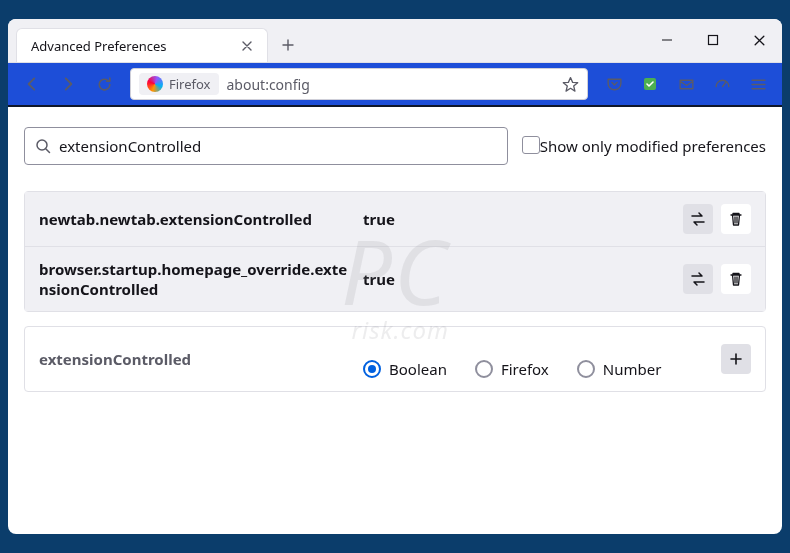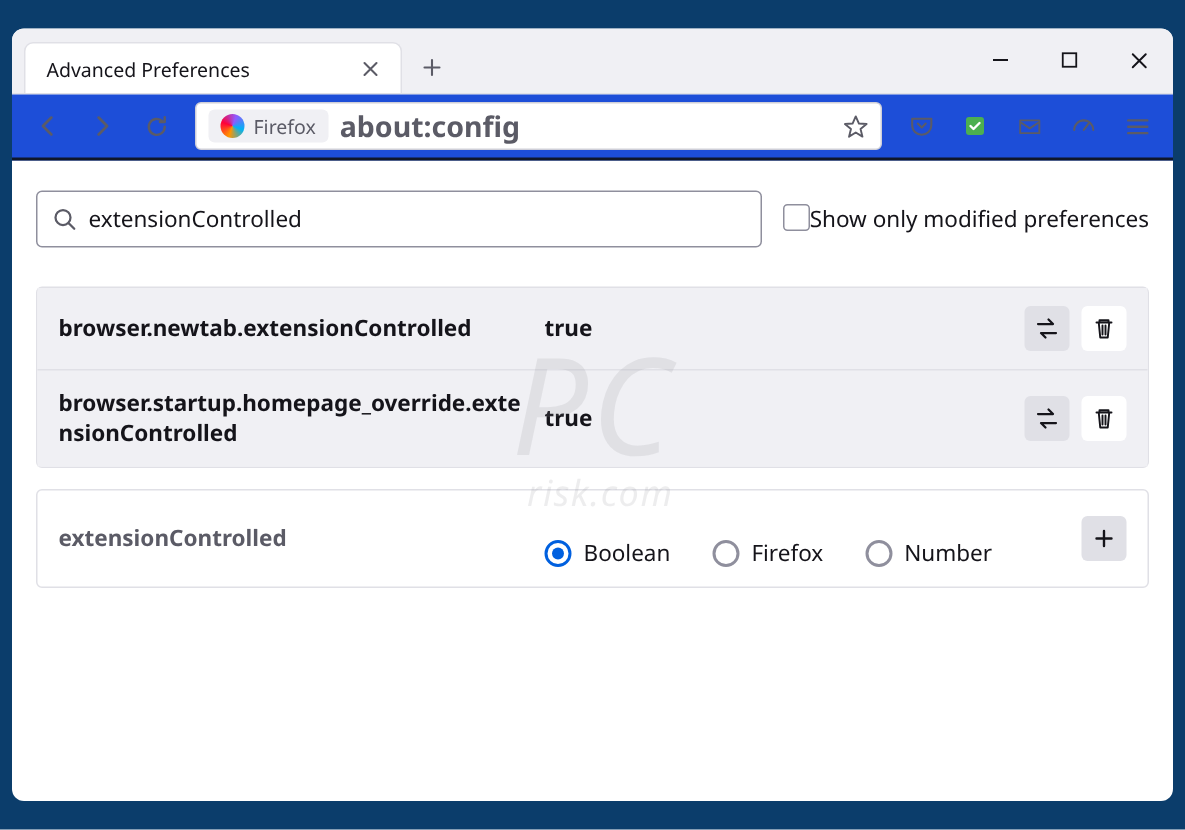--- a/index.html
+++ b/index.html
@@ -9,21 +9,21 @@
 .tab { height: 34px; margin-left: 8px; padding: 0 10px 0 14px; background: #fff; border-radius: 6px 6px 0 0; display: flex; align-items: center; gap: 70px; min-width: 230px; border: 1px solid #e0e0e6; border-bottom: none; }
 .tab-title { font-size: 13px; color: #15141a; }
 .tab-close { width: 20px; height: 20px; display: flex; align-items: center; justify-content: center; color: #5b5b66; cursor: pointer; }
 .newtab-btn { width: 28px; height: 28px; margin: 0 0 3px 6px; display: flex; align-items: center; justify-content: center; color: #5b5b66; cursor: pointer; }
 .window-controls { margin-left: auto; display: flex; height: 44px; }
 .wc-btn { width: 46px; display: flex; align-items: center; justify-content: center; color: #15141a; cursor: pointer; }
 .toolbar { height: 44px; display: flex; align-items: center; padding: 0 8px; gap: 4px; border-bottom: 2px solid #0f172a; background: #1d4ed8; }
 .tb-btn { width: 32px; height: 32px; display: flex; align-items: center; justify-content: center; color: #5b5b66; border-radius: 4px; cursor: pointer; }
 .urlbar { flex: 1; height: 32px; margin: 0 6px; background: #fff; border: 1px solid #cfcfd8; border-radius: 4px; display: flex; align-items: center; padding: 0 8px; gap: 8px; }
 .urlbar .identity { display: flex; align-items: center; gap: 6px; padding: 2px 8px; border-radius: 4px; background: #f0f0f4; font-size: 13px; color: #5b5b66; }
-.urlbar .url { font-size: 19px; color: #5b5b66; flex: 1; font-weight: bold; }
+.urlbar .url { font-size: 14px; color: #5b5b66; flex: 1; }
 .urlbar .star { color: #5b5b66; }
 .content { flex: 1; padding: 20px 16px; overflow: auto; }
 .search-row { display: flex; align-items: center; gap: 14px; margin-bottom: 26px; }
 .search-box { flex: 1; max-width: 500px; height: 38px; border: 1px solid #8f8f9d; border-radius: 4px; display: flex; align-items: center; padding: 0 10px; gap: 8px; }
 .search-box input { border: none; outline: none; font-size: 15px; flex: 1; color: #15141a; }
 .checkbox-wrap { display: flex; gap: 0; font-size: 15px; color: #15141a; }
 .checkbox { width: 18px; height: 18px; border: 1px solid #8f8f9d; border-radius: 3px; }
 .pref-list { border: 1px solid #e0e0e6; border-radius: 4px; }
 .pref-row { display: flex; align-items: center; padding: 12px 14px; gap: 14px; }
 .pref-row.modified { background: #f0f0f4; }
@@ -151,21 +151,21 @@
         <input type="text" value="extensionControlled" style="">
       </div>
       <label class="checkbox-wrap">
         <span class="checkbox"></span>
         <span>Show only modified preferences</span>
       </label>
     </div>
 
     <div class="pref-list">
       <div class="pref-row modified">
-        <div class="pref-name">browser.newtab.extensionControlled</div>
+        <div class="pref-name">newtab.newtab.extensionControlled</div>
         <div class="pref-value">true</div>
         <div class="pref-actions">
           <div class="icon-btn filled">
             <svg width="18" height="18" viewBox="0 0 18 18">
                 <path d="M3 6 H13 L10 3 M15 12 H5 L8 15" fill="none" stroke="currentColor" stroke-width="1.5" stroke-linecap="round" stroke-linejoin="round"></path>
               </svg>
           </div>
           <div class="icon-btn">
             <svg width="16" height="16" viewBox="0 0 16 16">
                 <path d="M3 4 H13 M5 4 V2.5 H11 V4 M4.5 4 L5.5 14 H10.5 L11.5 4 M7 6 V12 M9 6 V12" fill="none" stroke="currentColor" stroke-width="1.3" stroke-linecap="round" stroke-linejoin="round"></path>

